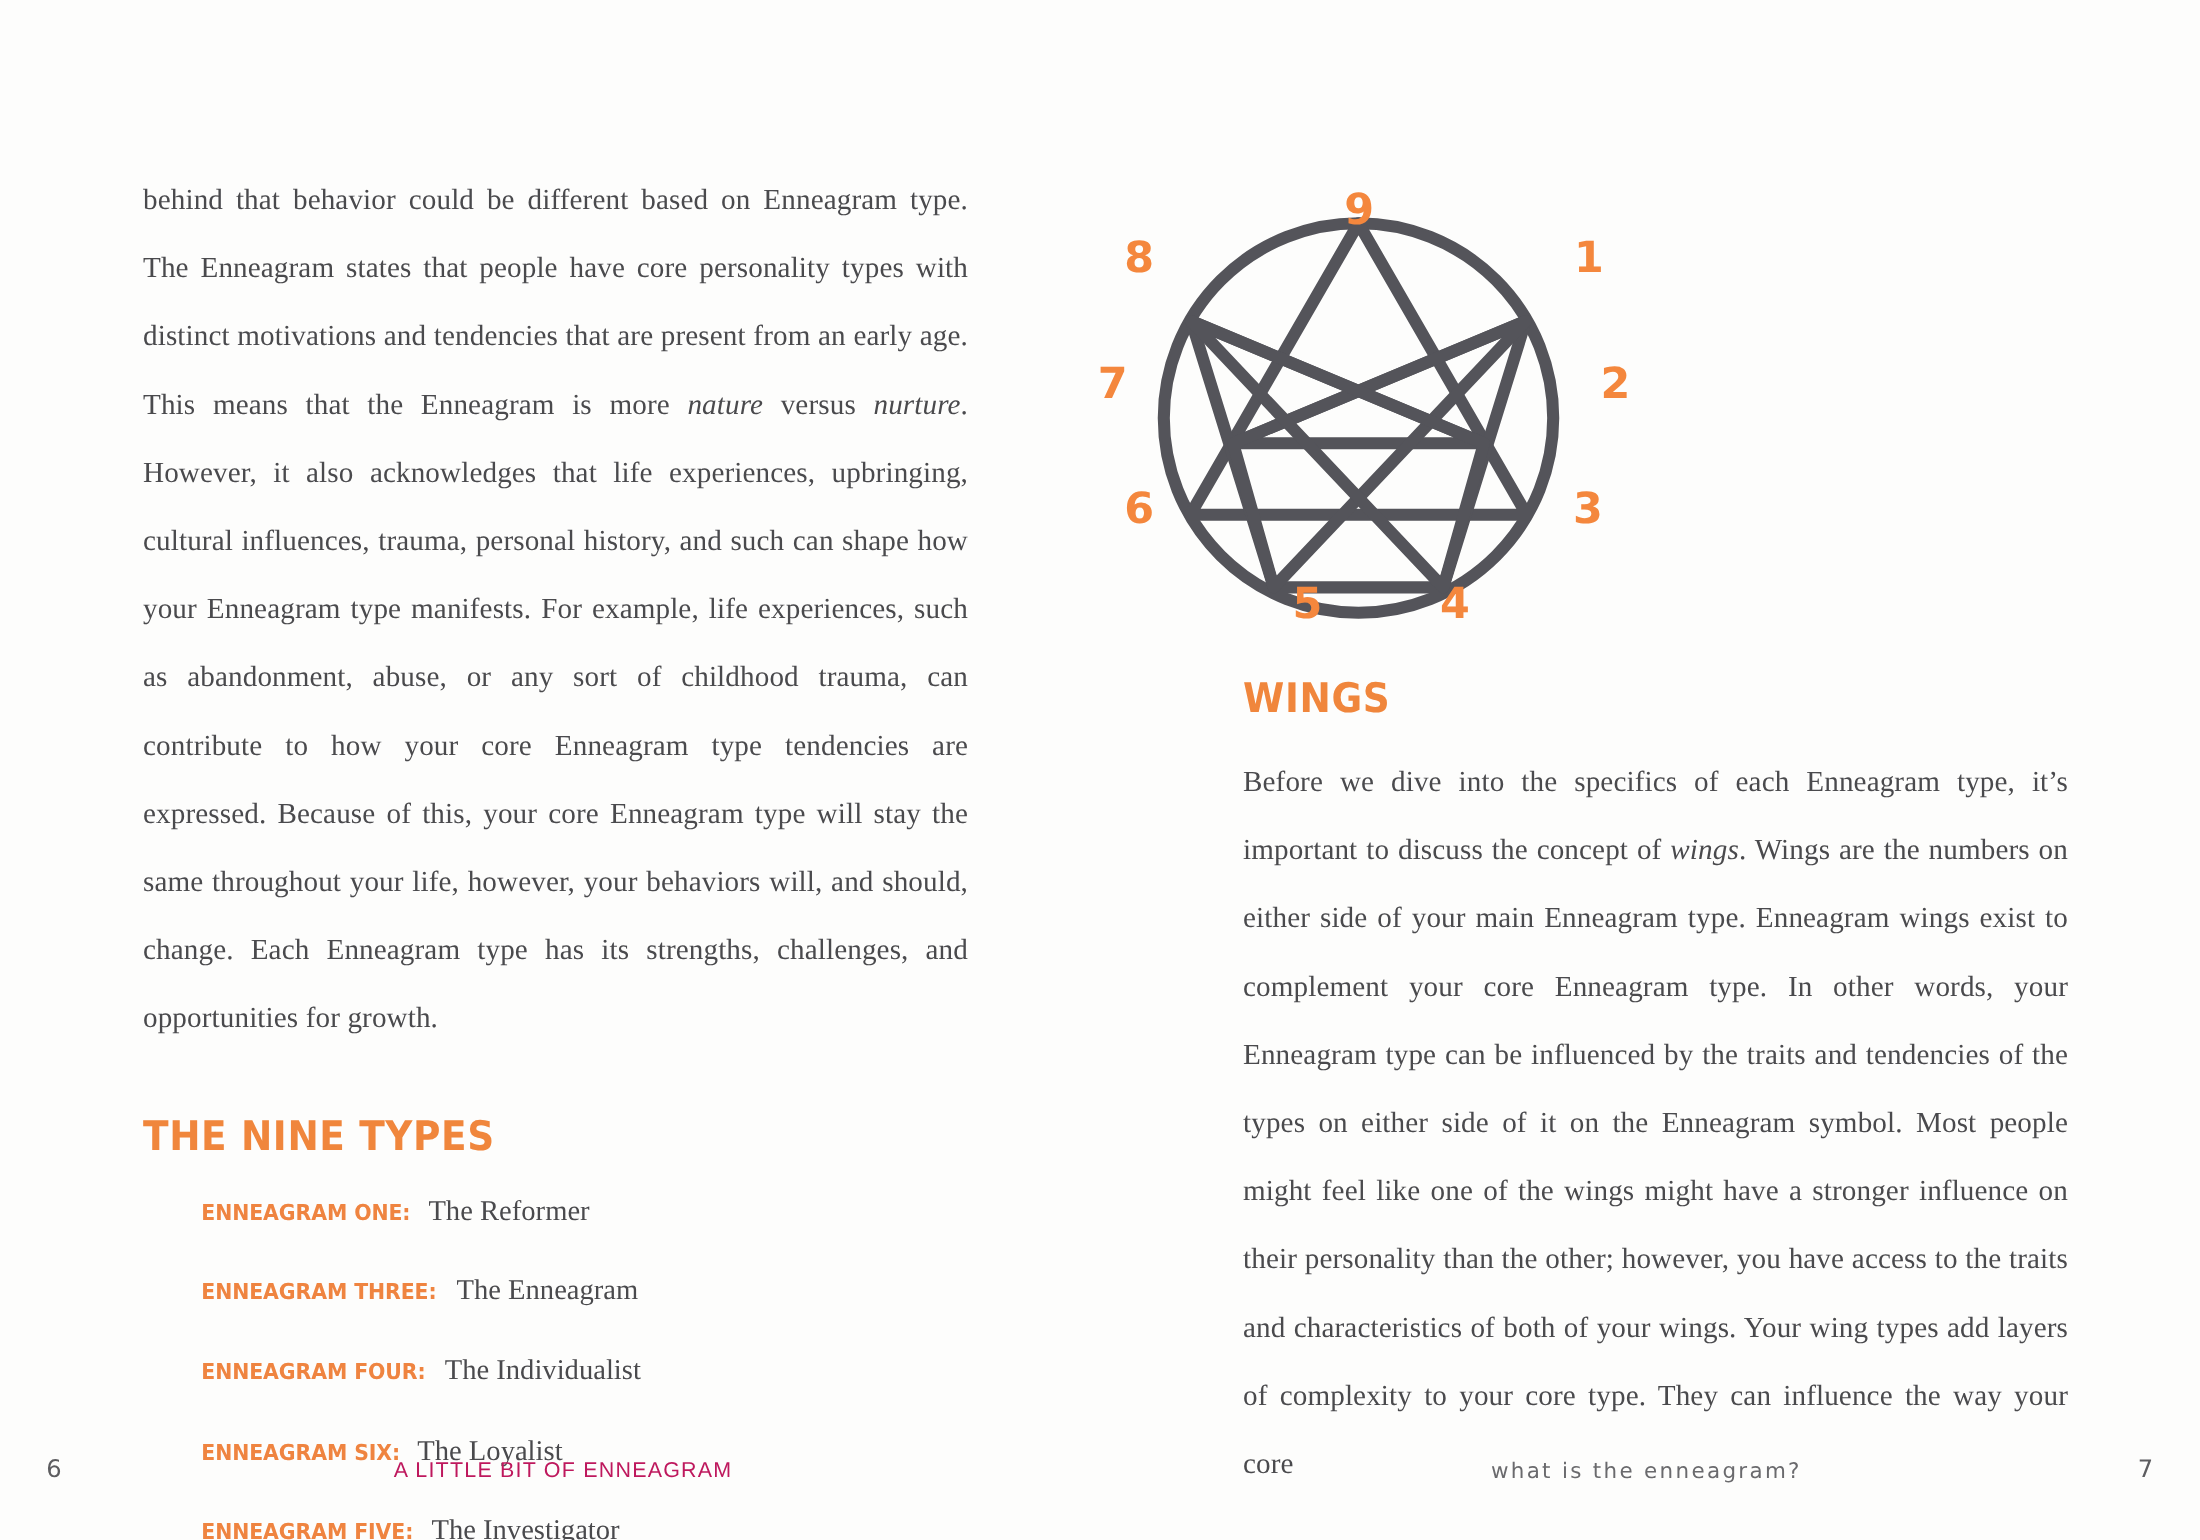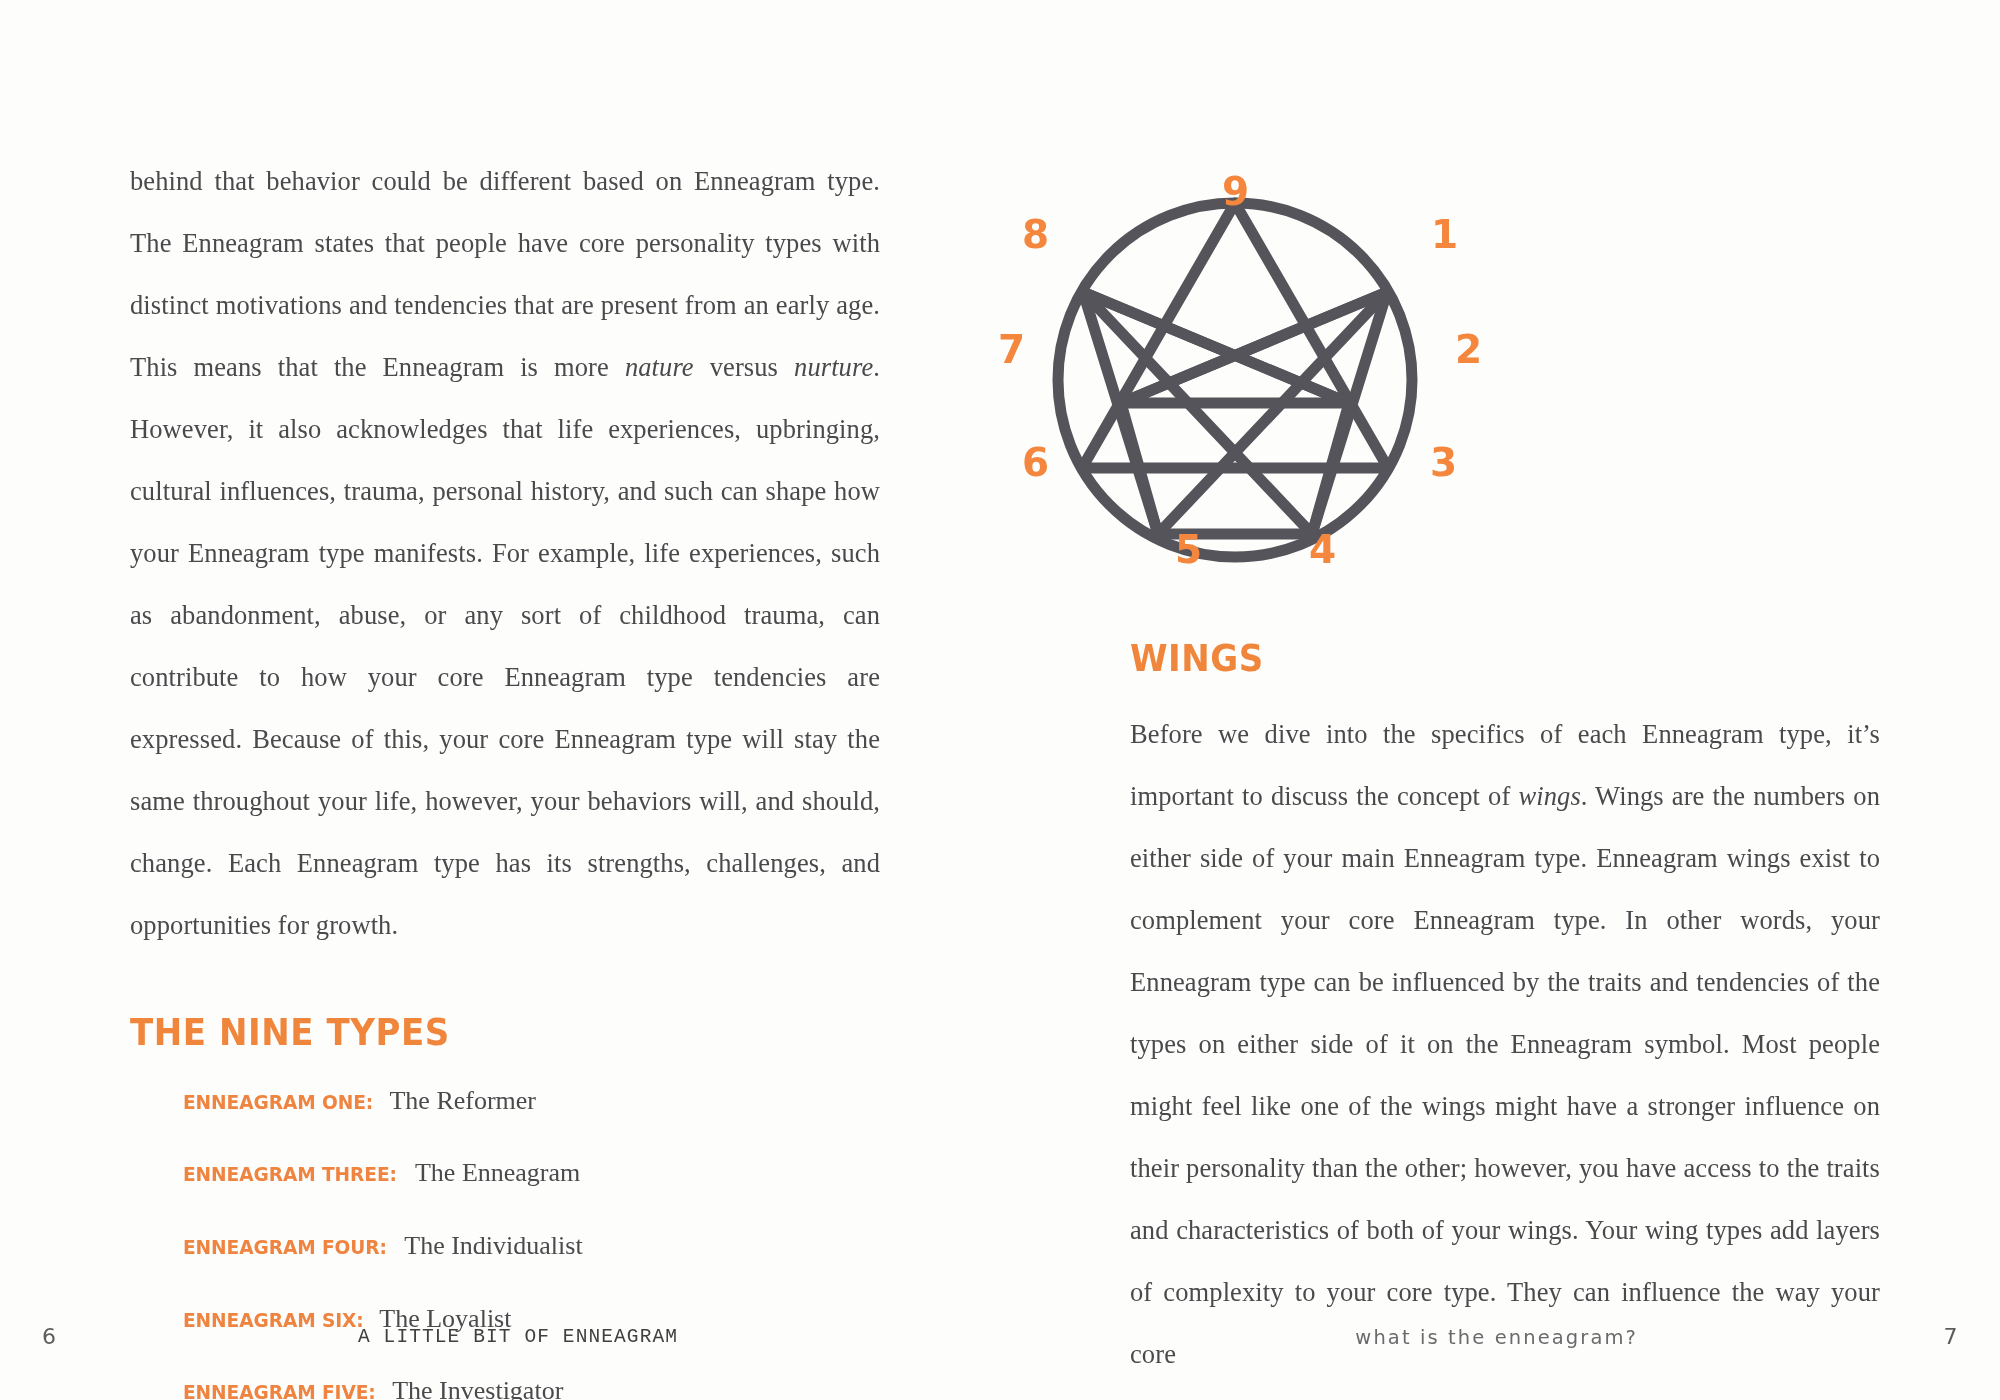--- a/index.html
+++ b/index.html
@@ -129,24 +129,24 @@
     font-size: 22px;
     color: #5d5d60;
     letter-spacing: 0.5px;
   }
   .folio-6 { left: 42px; top: 0; }
   .folio-7 { right: 42px; top: 0; }
   .run-head-left {
     position: absolute;
     left: 358px;
     top: 2px;
-    font-family: Liberation Mono, monospace;
+    font-family: Liberation Sans, sans-serif;
     font-size: 19.5px;
     letter-spacing: 1.1px;
-    color: #404040;
+    color: #be185d;
   }
   .run-head-right {
     position: absolute;
     right: 362px;
     top: 2px;
     font-family: "DejaVu Sans", sans-serif;
     font-size: 19.5px;
     letter-spacing: 2.1px;
     color: #6a6a6d;
     text-align: center;
@@ -195,21 +195,21 @@
     <span class="num" style="left:455px; top:155px;">2</span>
     <span class="num" style="left:430px; top:268px;">3</span>
     <span class="num" style="left:309px; top:355px;">4</span>
     <span class="num" style="left:175px; top:355px;">5</span>
     <span class="num" style="left:22px;  top:268px;">6</span>
     <span class="num" style="left:-2px;  top:155px;">7</span>
     <span class="num" style="left:22px;  top:40px;">8</span>
     <span class="num" style="left:222px; top:-3px;">9</span>
   </div>
 
-  <div class="page-right" style="top:640px;">
+  <div class="page-right" style="top:616px;">
     <h2 class="section-head wings-head">WINGS</h2>
     <p class="body-par">
       <span>Before we dive into the specifics of each Enneagram type, it’s important to discuss the concept of </span><em>wings</em><span>. Wings are the numbers on either side of your main Enneagram type. Enneagram wings exist to complement your core Enneagram type. In other words, your Enneagram type can be influenced by the traits and tendencies of the types on either side of it on the Enneagram symbol. Most people might feel like one of the wings might have a stronger influence on their personality than the other; however, you have access to the traits and characteristics of both of your wings. Your wing types add layers of complexity to your core type. They can influence the way your core</span>
     </p>
   </div>
 
   <div class="footer-left">
     <span class="folio folio-6">6</span>
     <span class="run-head-left">A LITTLE BIT OF ENNEAGRAM</span>
     <span class="run-head-right">what is the enneagram?</span>

